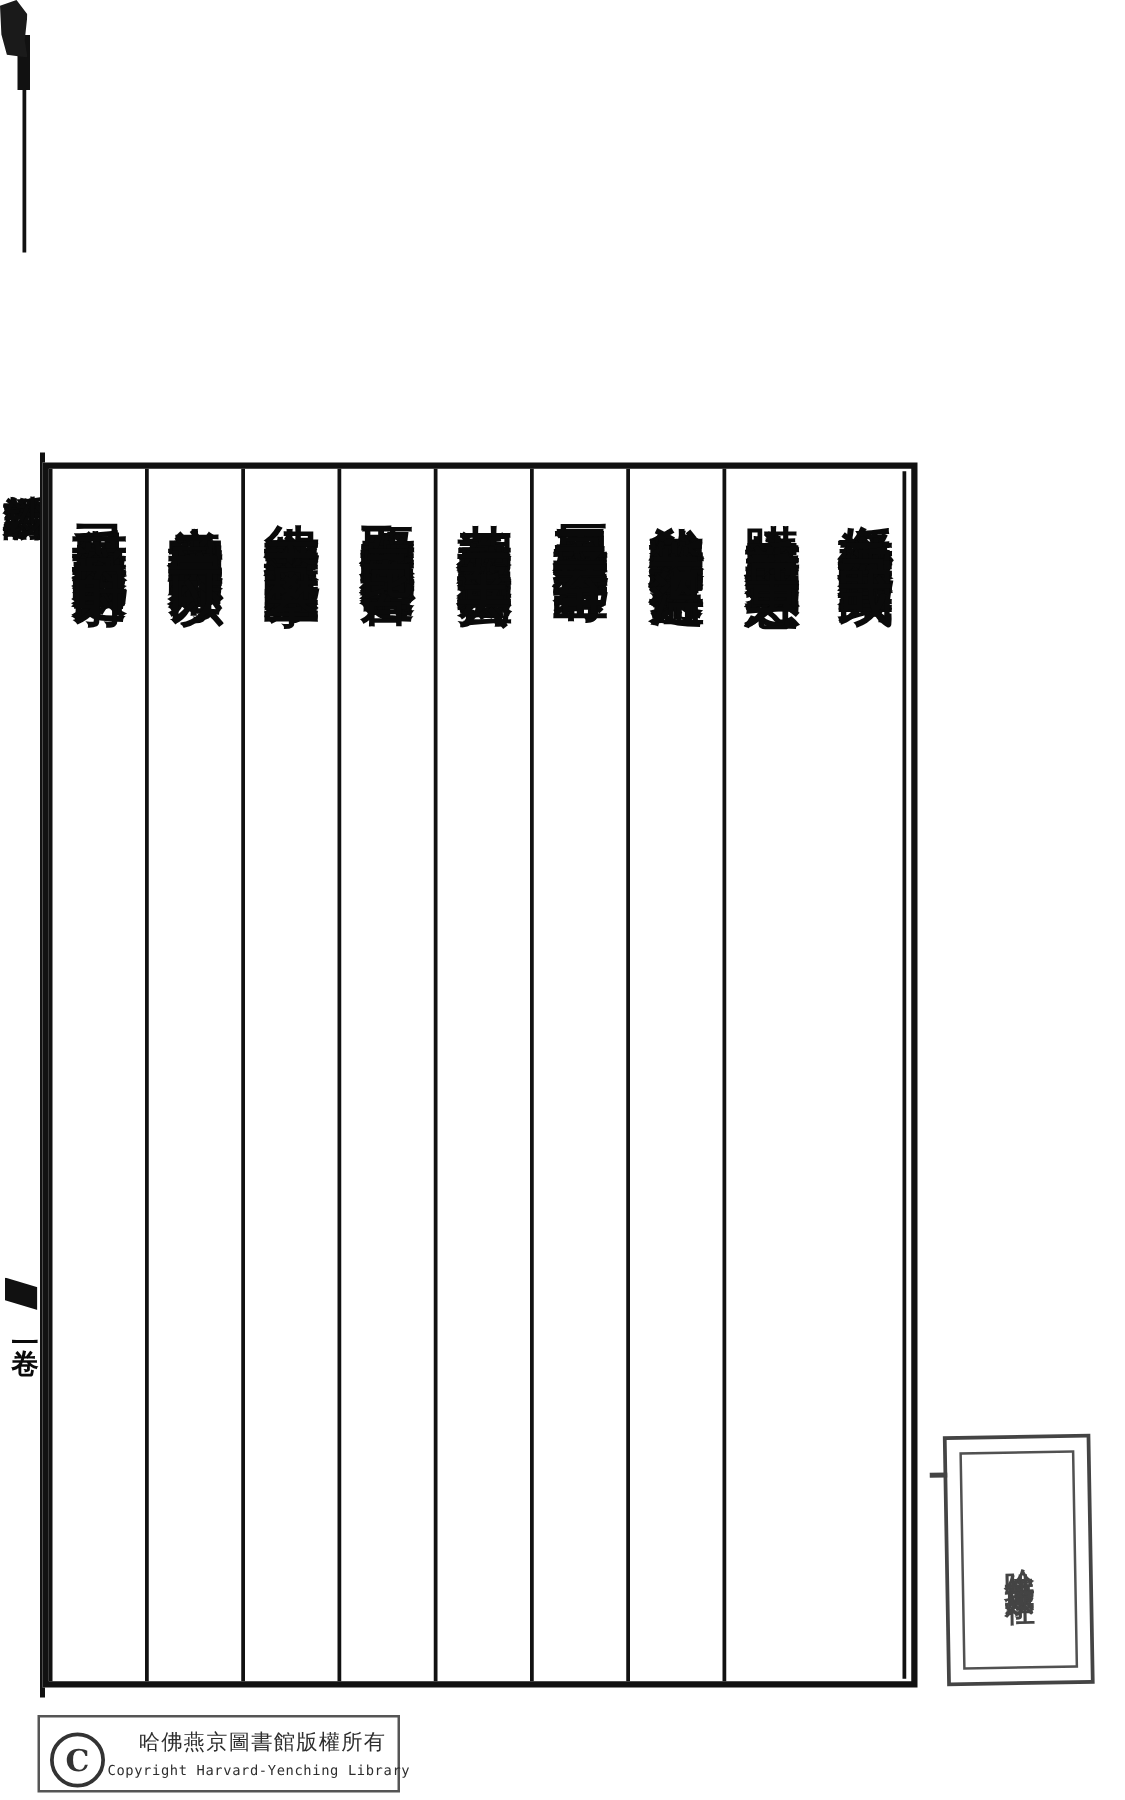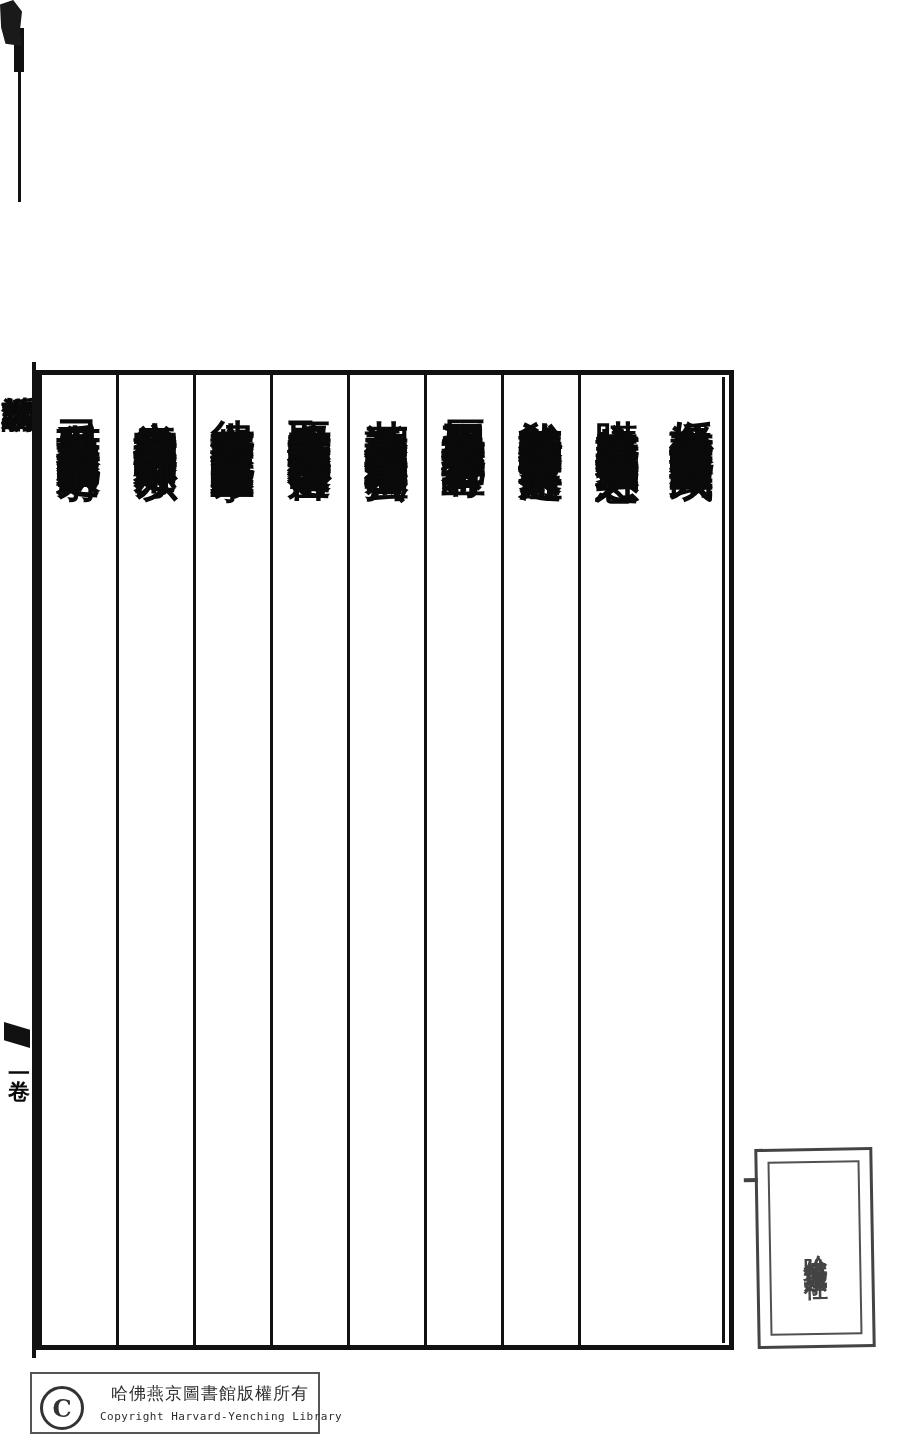--- a/index.html
+++ b/index.html
@@ -238,21 +238,21 @@
     top: 8px;
     font-family: "DejaVu Sans", sans-serif;
     font-size: 17px;
     letter-spacing: 1px;
     color: #2e2e2e;
     white-space: nowrap;
     margin-left: 25px;
   }
   #copyright-en {
     position: absolute;
-    left: 68px;
+    left: 54px;
     top: 36px;
     font-family: "DejaVu Sans Mono", monospace;
     font-size: 11px;
     letter-spacing: 0.5px;
     color: #2e2e2e;
     white-space: nowrap;
   }
 </style>
 </head>
 <body>

